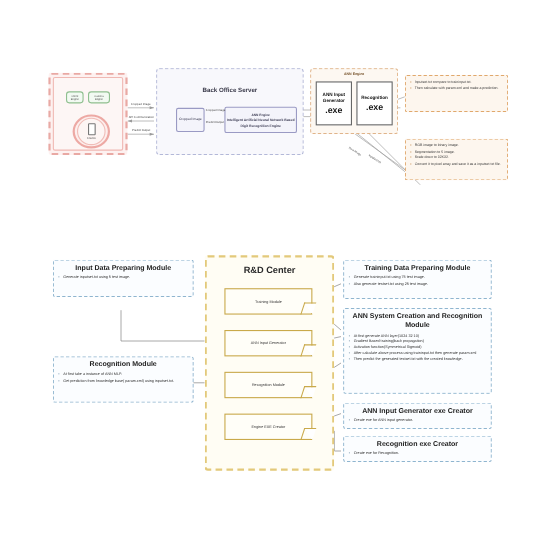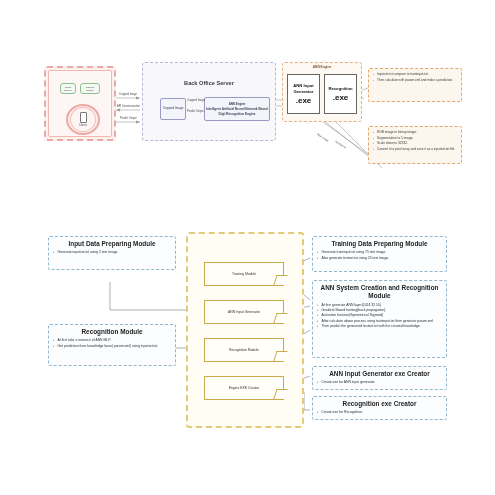--- a/index.html
+++ b/index.html
@@ -347,20 +347,21 @@
   <div class="box note n-bot">
     <ul>
       <li>RGB image to binary image.</li>
       <li>Segmentation to 5 image.</li>
       <li>Scale down to 32X32.</li>
       <li>Convert it to pixel array and save it as a inputset.txt file.</li>
     </ul>
   </div>
 
   <div class="box rd-zone"></div>
+  <div class="rd-title">R&amp;D Center</div>
 
   <div class="doc-box" style="left:204px; top:262px; width:78px; height:22px;">Training Module</div>
   <div class="doc-box" style="left:204px; top:300px; width:78px; height:22px;">ANN Input Generator</div>
   <div class="doc-box" style="left:204px; top:338px; width:78px; height:22px;">Recognition Module</div>
   <div class="doc-box" style="left:204px; top:376px; width:78px; height:22px;">Engine EXE Creator</div>
 
   <div class="mod" style="left:48px; top:236px; width:128px; height:34px;">
     <div class="mod-title">Input Data Preparing Module</div>
     <ul>
       <li>Generate inputset.txt using 5 test image.</li>

